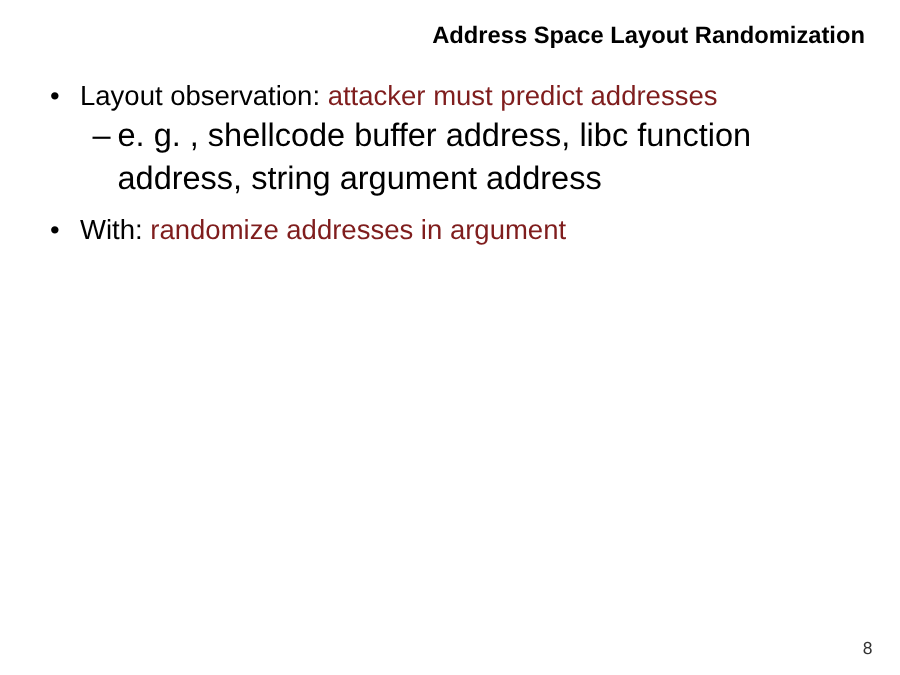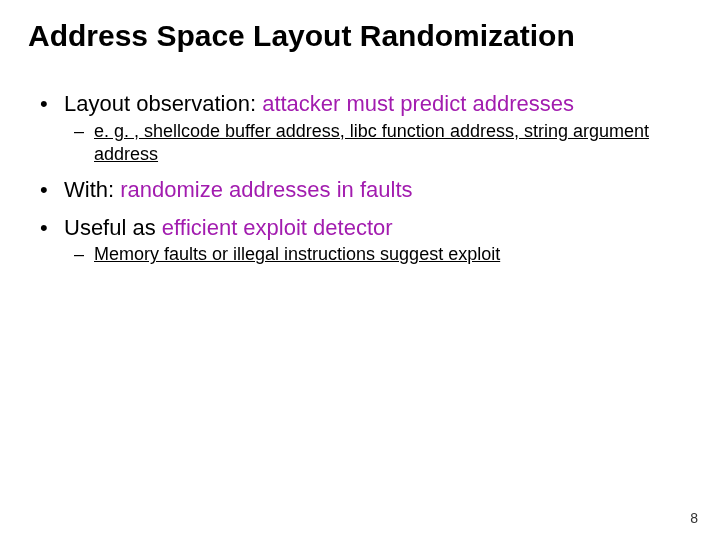--- a/index.html
+++ b/index.html
@@ -7,24 +7,24 @@
     width: 720px;
     height: 540px;
     background: #fff;
     font-family: Verdana, Geneva, sans-serif;
     color: #000;
     position: relative;
     padding: 18px 28px 0 28px;
   }
   .title {
     font-weight: bold;
-    font-size: 30px;
-    text-align: left;
+    font-size: 19px;
+    text-align: right;
     line-height: 1.2;
-    margin-bottom: 36px;
+    margin-bottom: 22px;
   }
   ul.bullets {
     list-style: none;
     padding-left: 36px;
   }
   ul.bullets > li {
     position: relative;
     font-size: 22px;
     line-height: 1.25;
     margin-bottom: 4px;
@@ -37,33 +37,32 @@
     font-size: 22px;
   }
   ul.dashes {
     list-style: none;
     padding-left: 30px;
     margin-top: 2px;
     margin-bottom: 10px;
   }
   ul.dashes > li {
     position: relative;
-    font-size: 18px;
+    font-size: 26px;
     line-height: 1.3;
     margin-bottom: 2px;
-    text-decoration: underline;
   }
   ul.dashes > li::before {
     content: "–";
     position: absolute;
     left: -20px;
     top: 0;
   }
   .emph {
-    color: #a21caf;
+    color: #7f1d1d;
   }
   .page-num {
     position: absolute;
     bottom: 14px;
     right: 22px;
     font-size: 14px;
     color: #333;
   }
 </style>
 </head>
@@ -74,25 +73,19 @@
 </div>
 
 <ul class="bullets">
   <li>
     <span>Layout observation: </span><span class="emph">attacker must predict addresses</span><span></span>
     <ul class="dashes">
       <li>e. g. , shellcode buffer address, libc function address, string argument address</li>
     </ul>
   </li>
   <li>
-    <span>With: </span><span class="emph">randomize addresses in faults</span><span></span>
+    <span>With: </span><span class="emph">randomize addresses in argument</span><span></span>
     <ul class="dashes">
-    </ul>
-  </li>
-  <li>
-    <span>Useful as </span><span class="emph">efficient exploit detector</span><span></span>
-    <ul class="dashes">
-      <li>Memory faults or illegal instructions suggest exploit</li>
     </ul>
   </li>
 </ul>
 
 <div class="page-num">8</div>
 
 </body></html>

